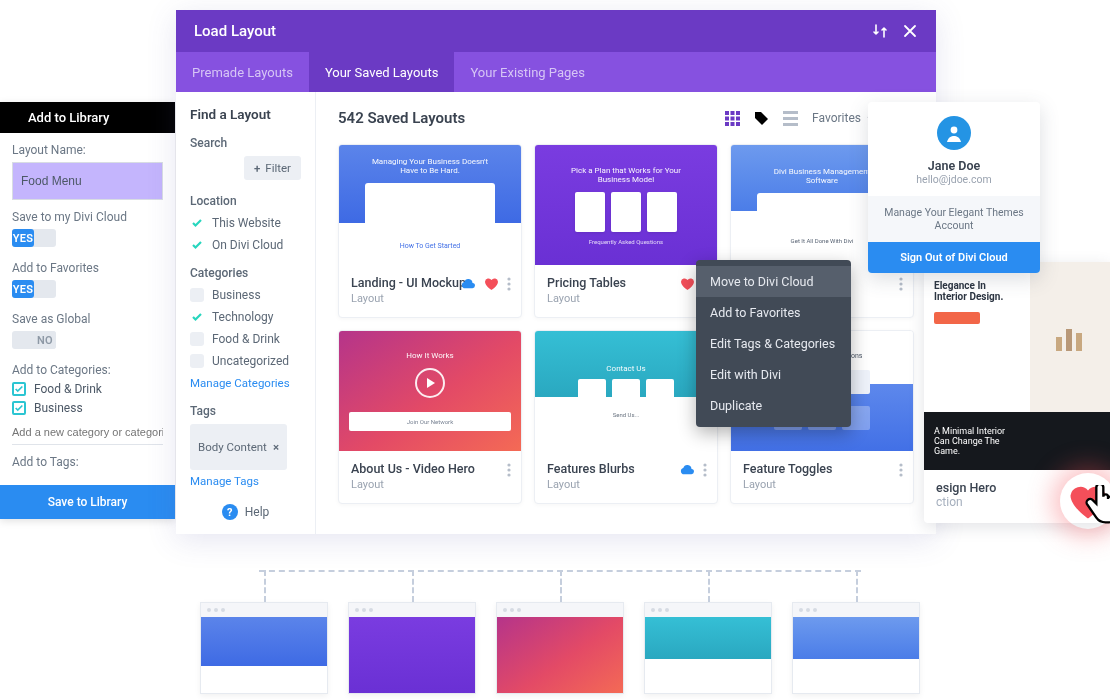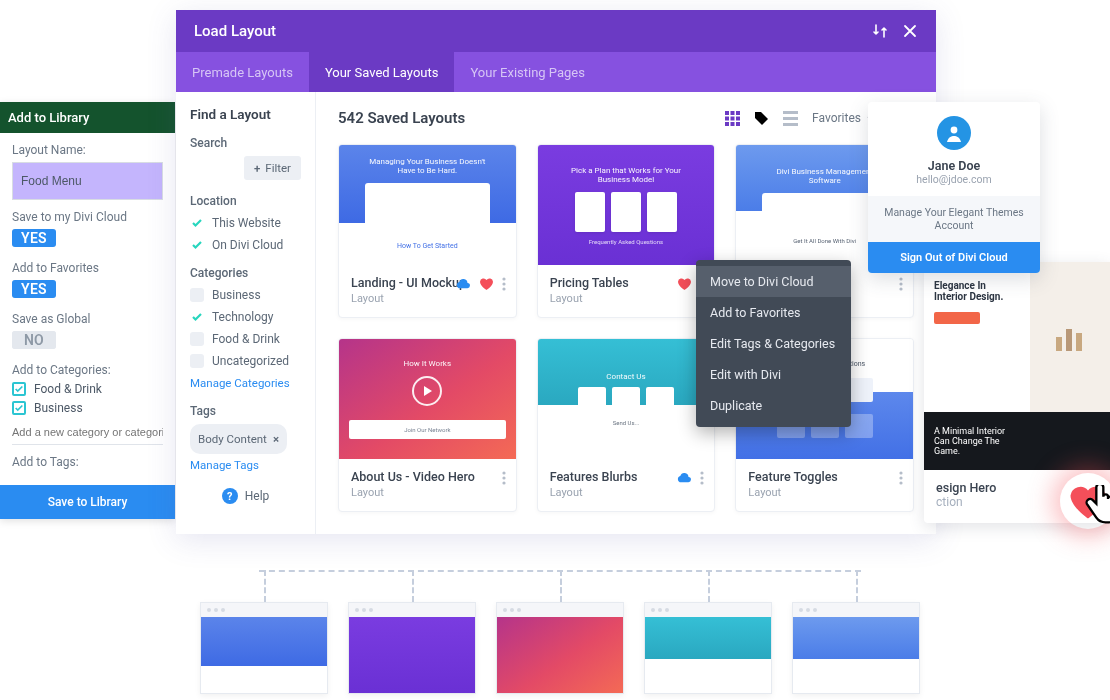--- a/index.html
+++ b/index.html
@@ -15,24 +15,24 @@
   .lib-panel {
     position: absolute;
     left: 0; top: 102px;
     width: 175px;
     background: #fff;
     box-shadow: 0 2px 8px rgba(0,0,0,.12);
     font-size: 12px;
     color: #4c5866;
   }
   .lib-header {
-    background: #14532d;
+    background: #000000;
     color: #fff;
     font-size: 13px;
-    padding: 8px 8px;
+    padding: 8px 28px;
     font-weight: 500;
   }
   .lib-section { padding: 10px 12px 0 12px; }
   .lib-label { color: #6b7785; font-size: 12px; margin-bottom: 5px; }
   .lib-input {
     width: 100%;
     border: 1px solid #d8dde3;
     padding: 11px 8px;
     font-size: 12px;
     color: #4c5866;
@@ -44,26 +44,26 @@
     border-radius: 3px;
     display: flex;
     align-items: center;
     font-size: 10px;
     color: #8e99a6;
     position: relative;
     cursor: pointer;
     margin-bottom: 4px;
   }
   .toggle .knob {
-    width: 44px; height: 18px;
+    width: 22px; height: 18px;
     background: #2a8cf1;
     color: #fff;
     display: flex; align-items: center; justify-content: center;
     border-radius: 3px;
-    font-size: 14px;
+    font-size: 11px;
     font-weight: 600;
     letter-spacing: .3px;
   }
   .toggle.off .knob { background: #e4e8ee; color: #8e99a6; margin-left: auto; }
   .checkrow { display: flex; align-items: center; gap: 8px; margin: 5px 0; }
   .checkrow .chk {
     width: 14px; height: 14px;
     border: 2px solid #2bc5d2;
     border-radius: 2px;
     display: flex; align-items: center; justify-content: center;
@@ -142,22 +142,22 @@
     cursor: pointer;
   }
   .frow { display: flex; align-items: center; gap: 8px; margin: 8px 0; font-size: 12px; }
   .fchk { width: 14px; height: 14px; border-radius: 3px; display:flex; align-items:center; justify-content:center; }
   .fchk.on { color: #28d6be; }
   .fchk.off { background: #eceff4; }
   .fchk svg { width: 12px; height: 12px; }
   .link { color: #2a8cf1; font-size: 11.5px; cursor: pointer; margin-top: 4px; }
   .tag-pill {
     background: #eceff4; color: #5c6876;
-    padding: 8px 8px; font-size: 11.5px;
-    border-radius: 10px; width: fit-content;
+    padding: 16px 8px; font-size: 11.5px;
+    border-radius: 3px; width: fit-content;
     display: flex; align-items: center; gap: 6px;
   }
   .tag-pill .x { font-weight: 600; cursor: pointer; }
   .help { display: flex; align-items: center; gap: 7px; justify-content: center; margin-top: 16px; font-size: 12px; }
   .help .q {
     width: 16px; height: 16px; border-radius: 50%;
     background: #2a8cf1; color: #fff;
     display:flex;align-items:center;justify-content:center;
     font-size: 11px; font-weight: 700;
   }
@@ -175,21 +175,21 @@
     display: flex; align-items: center; gap: 6px;
     cursor: pointer;
   }
   .avatar-sm {
     width: 24px; height: 24px; border-radius: 50%;
     background: linear-gradient(135deg,#3bb1f0,#2a8cf1);
     display:flex;align-items:center;justify-content:center;
     color:#fff; font-size:13px;
   }
 
-  .grid { display: grid; grid-template-columns: repeat(3, 1fr); gap: 20px; }
+  .grid { display: grid; grid-template-columns: repeat(3, 1fr); gap: 12px; }
   .card {
     background: #fff;
     border: 1px solid #eceff4;
     border-radius: 4px;
     overflow: hidden;
     box-shadow: 0 1px 4px rgba(0,0,0,.04);
     position: relative;
   }
   .thumb { height: 120px; width: 100%; display: flex; flex-direction: column; align-items: center; justify-content: center; padding: 10px; }
   .thumb.blue { background: linear-gradient(180deg,#5b84ea 0%,#3e6ae4 65%,#ffffff 65%); }

